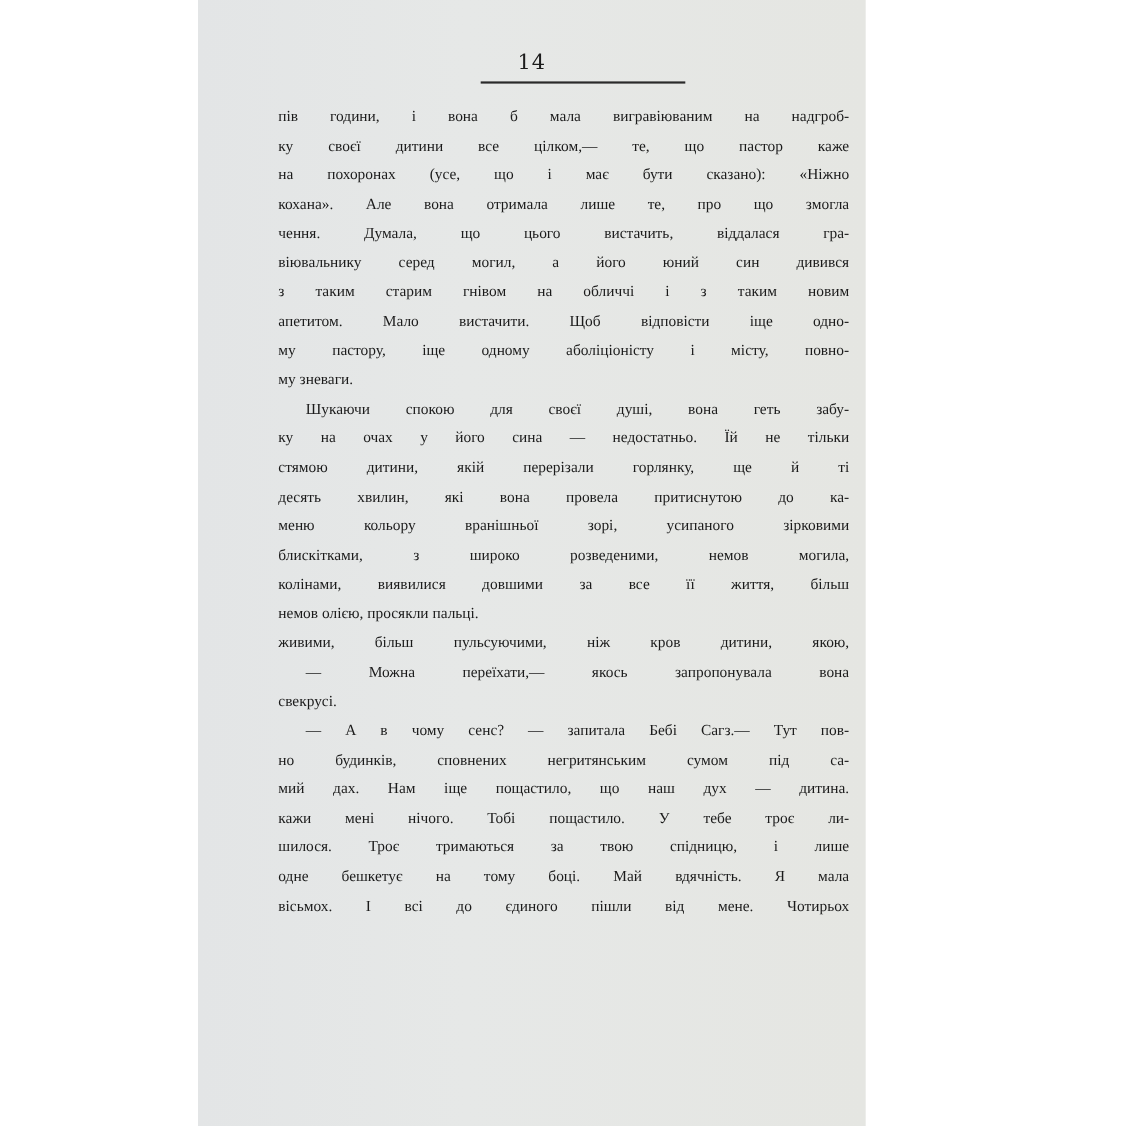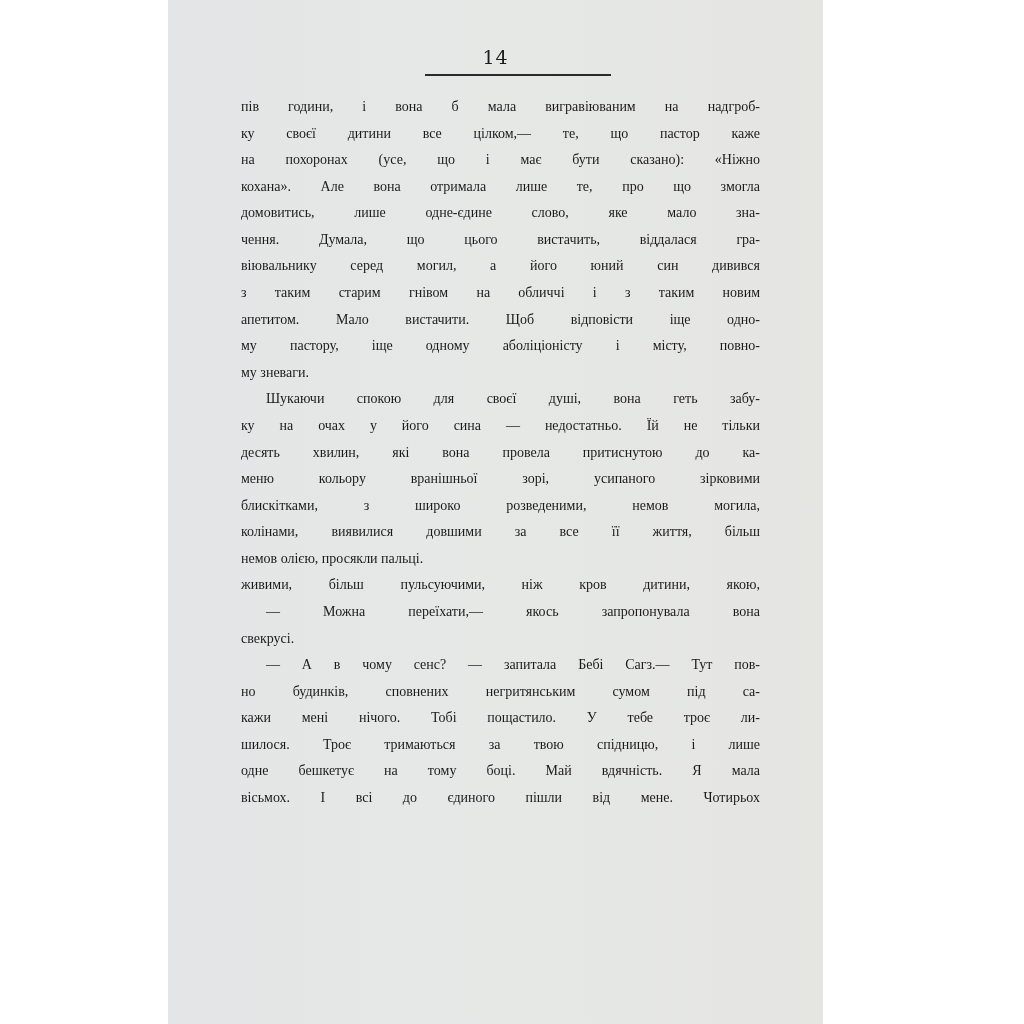--- a/index.html
+++ b/index.html
@@ -5,23 +5,23 @@
     html, body {
       margin: 0;
       padding: 0;
       width: 1024px;
       height: 1024px;
       background: #ffffff;
       overflow: hidden;
     }
     .page {
       position: absolute;
-      left: 168px;
+      left: 180px;
       top: 0;
-      width: 655px;
+      width: 607px;
       height: 1024px;
       background: linear-gradient(90deg, #e3e5e6 0%, #e6e8e7 40%, #e5e6e2 100%);
     }
     .page-number {
       position: absolute;
       left: 0;
       width: 100%;
       top: 46px;
       text-align: center;
       font-family: "DejaVu Serif", serif;
@@ -65,37 +65,38 @@
 <body>
 
 <div class="page">
   <div class="page-number">14</div>
   <div class="rule"></div>
   <div class="text-block" id="text-block">
       <span class="line">пів години, і вона б мала вигравіюваним на надгроб-</span>
       <span class="line">ку своєї дитини все цілком,— те, що пастор каже</span>
       <span class="line">на похоронах (усе, що і має бути сказано): «Ніжно</span>
       <span class="line">кохана». Але вона отримала лише те, про що змогла</span>
-      <span class="line">домовитись, лише одне-єдине слово, яке мало зна-</span>
       <span class="line">чення. Думала, що цього вистачить, віддалася гра-</span>
       <span class="line">віювальнику серед могил, а його юний син дивився</span>
       <span class="line">з таким старим гнівом на обличчі і з таким новим</span>
       <span class="line">апетитом. Мало вистачити. Щоб відповісти іще одно-</span>
       <span class="line">му пастору, іще одному аболіціоністу і місту, повно-</span>
       <span class="line last">му зневаги.</span>
       <span class="line indent">Шукаючи спокою для своєї душі, вона геть забу-</span>
       <span class="line">ку на очах у його сина — недостатньо. Їй не тільки</span>
+      <span class="line">стямою дитини, якій перерізали горлянку, ще й ті</span>
       <span class="line">десять хвилин, які вона провела притиснутою до ка-</span>
       <span class="line">меню кольору вранішньої зорі, усипаного зірковими</span>
       <span class="line">блискітками, з широко розведеними, немов могила,</span>
       <span class="line">колінами, виявилися довшими за все її життя, більш</span>
       <span class="line last">немов олією, просякли пальці.</span>
       <span class="line">живими, більш пульсуючими, ніж кров дитини, якою,</span>
       <span class="line indent">— Можна переїхати,— якось запропонувала вона</span>
       <span class="line last">свекрусі.</span>
       <span class="line indent">— А в чому сенс? — запитала Бебі Сагз.— Тут пов-</span>
       <span class="line">но будинків, сповнених негритянським сумом під са-</span>
+      <span class="line">мий дах. Нам іще пощастило, що наш дух — дитина.</span>
       <span class="line">кажи мені нічого. Тобі пощастило. У тебе троє ли-</span>
       <span class="line">шилося. Троє тримаються за твою спідницю, і лише</span>
       <span class="line">одне бешкетує на тому боці. Май вдячність. Я мала</span>
       <span class="line">вісьмох. І всі до єдиного пішли від мене. Чотирьох</span>
     </div>
 </div>
 
 </body></html>

